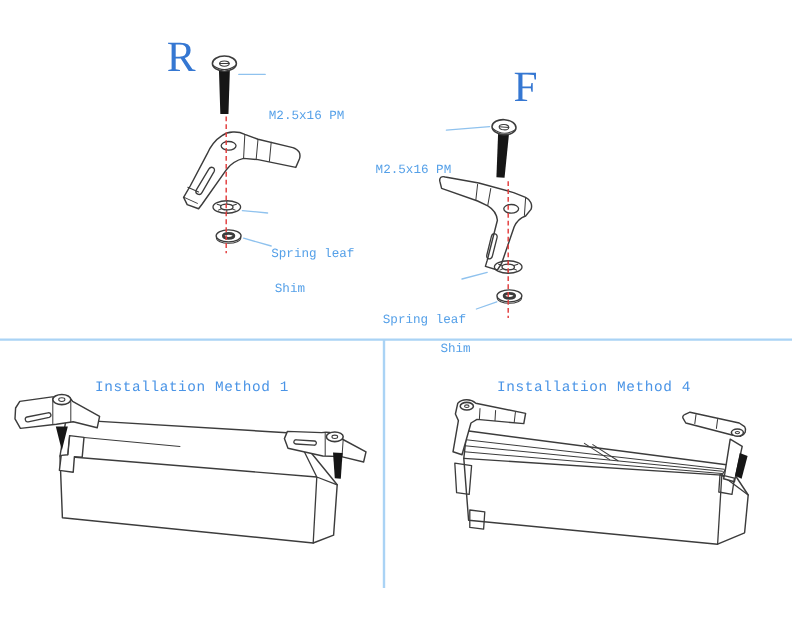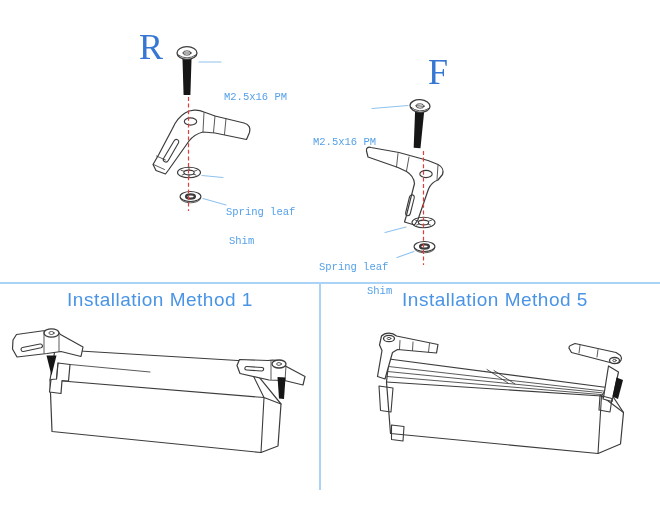--- a/index.html
+++ b/index.html
@@ -15,22 +15,22 @@
   .part{fill:#ffffff;stroke:var(--line_dark);stroke-width:1.2;stroke-linejoin:round;}
   .part15{fill:#ffffff;stroke:var(--line_dark);stroke-width:1.3;}
   .dark{fill:#161616;stroke:none;}
   .redline{fill:none;stroke:var(--red_dash);stroke-width:1.2;stroke-dasharray:4 2.6;}
   .leader{fill:none;stroke:var(--leader_blue);stroke-width:1.1;stroke-linecap:round;}
   .divider{stroke:var(--divider_blue);stroke-width:2;}
   .lbl{position:absolute;font-family:"Liberation Mono", monospace;color:var(--label_blue);
        font-size:10.5px;white-space:nowrap;letter-spacing:0px;margin-top:36px;}
   .big-letter{position:absolute;font-family:"Liberation Serif", serif;color:var(--letter_blue);
        font-size:36px;line-height:1;}
-  .method-title{position:absolute;font-family:Liberation Sans, sans-serif;color:var(--title_blue);
-       font-size:19px;letter-spacing:0.5px;text-align:center;white-space:nowrap;}
+  .method-title{position:absolute;font-family:Liberation Mono, monospace;color:var(--title_blue);
+       font-size:12px;letter-spacing:0.5px;text-align:center;white-space:nowrap;margin-top:27px;}
 </style>
 </head>
 <body>
 
 <div class="canvas">
 
   <svg width="660" height="528" viewBox="0 0 660 528">
     <defs>
       <g id="springleaf">
         <ellipse rx="11.5" ry="5.2" class="ln"></ellipse>
@@ -138,15 +138,15 @@
   <span class="lbl" style="left:224px;top:55px;">M2.5x16 PM</span>
   <span class="lbl" style="left:226px;top:170px;">Spring leaf</span>
   <span class="lbl" style="left:229px;top:199px;">Shim</span>
 
   <span class="big-letter" style="left:428px;top:54px;">F</span>
   <span class="lbl" style="left:313px;top:100px;">M2.5x16 PM</span>
   <span class="lbl" style="left:319px;top:225px;">Spring leaf</span>
   <span class="lbl" style="left:367px;top:249px;">Shim</span>
 
   <span class="method-title" style="left:0px;width:320px;top:289px;">Installation Method 1</span>
-  <span class="method-title" style="left:330px;width:330px;top:289px;">Installation Method 5</span>
+  <span class="method-title" style="left:330px;width:330px;top:289px;">Installation Method 4</span>
 
 </div>
 
 </body></html>

